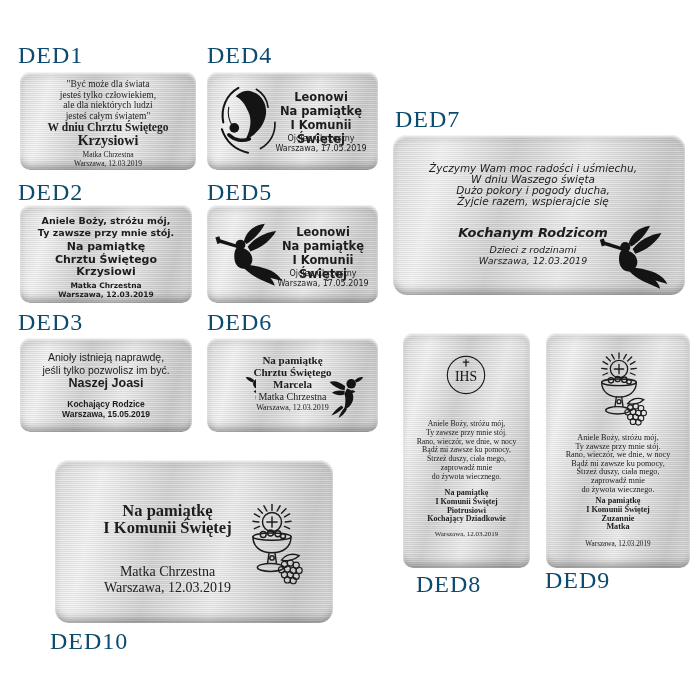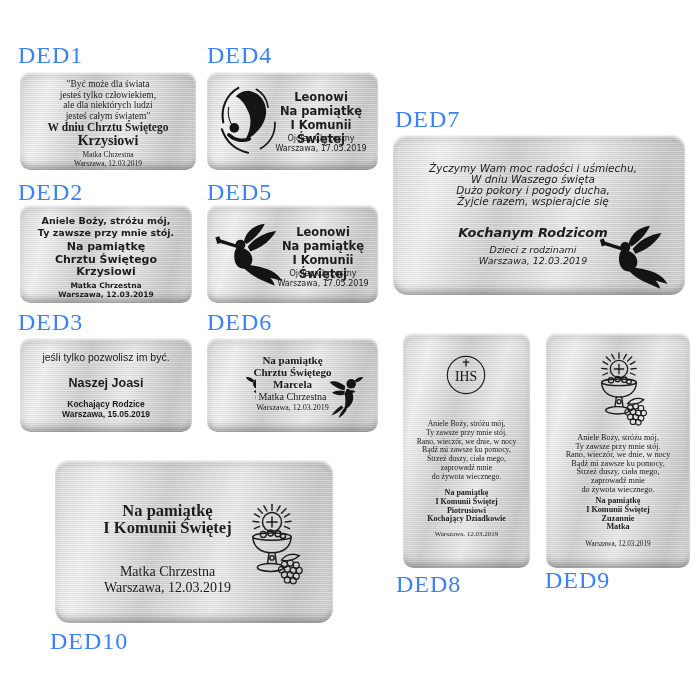--- a/index.html
+++ b/index.html
@@ -1,19 +1,19 @@
 <!DOCTYPE html>
 <html><head>
 <meta charset="utf-8">
 <style>
   html,body{margin:0;padding:0;background:#ffffff;}
   .stage{position:relative;width:700px;height:700px;background:#ffffff;overflow:hidden;
          font-family:"Liberation Sans",sans-serif;color:#1d1d1d;}
   .ded-label{position:absolute;font-family:"Liberation Serif",serif;font-size:24px;
-             color:#3b82f6;letter-spacing:1px;white-space:nowrap;}
+             color:#0c4a6e;letter-spacing:1px;white-space:nowrap;}
   .plaque{position:absolute;border-radius:10px;
     background:
       repeating-linear-gradient(180deg, rgba(255,255,255,.30) 0 1px, rgba(110,110,110,.10) 1px 2px,
         rgba(255,255,255,.12) 2px 3px, rgba(90,90,90,.07) 3px 4px),
       linear-gradient(103deg,#d9d9d9 0%,#f1f1f1 16%,#cecece 38%,#eaeaea 60%,#c5c5c5 86%,#d6d6d6 100%);
     box-shadow: inset 0 2px 3px rgba(255,255,255,.9),
                 inset 0 -7px 8px -4px rgba(70,70,70,.55),
                 inset 0 8px 8px -6px rgba(100,100,100,.38);
   }
   .big-r{border-radius:14px;}
@@ -129,20 +129,21 @@
       </div>
     <div class="tb round b" style="top:77px;font-size:7.5px;line-height:8.5px">
         <div>Matka Chrzestna</div>
         <div>Warszawa, 12.03.2019</div>
       </div>
   </div>
 
   <div class="ded-label" style="left:18px;top:309px">DED3</div>
   <div class="plaque" style="left:20px;top:338px;width:172px;height:94px">
     <div class="tb sans" style="top:13px;font-size:10.5px;line-height:12.5px">
+        <div>Anioły istnieją naprawdę,</div>
         <div>jeśli tylko pozwolisz im być.</div>
       </div>
     <div class="tb sans b" style="top:38px;font-size:12.5px">Naszej Joasi</div>
     <div class="tb sans b" style="top:61px;font-size:8.5px;line-height:10px">
         <div>Kochający Rodzice</div>
         <div>Warszawa, 15.05.2019</div>
       </div>
   </div>
 
   <div class="ded-label" style="left:207px;top:42px">DED4</div>
@@ -239,21 +240,21 @@
         <div>do żywota wiecznego.</div>
       </div>
     <div class="tb serif b" style="top:156px;font-size:8px;line-height:8.8px">
         <div>Na pamiątkę</div>
         <div>I Komunii Świętej</div>
         <div>Piotrusiowi</div>
         <div>Kochający Dziadkowie</div>
       </div>
     <div class="tb serif" style="top:197px;font-size:7px">Warszawa, 12.03.2019</div>
   </div>
-  <div class="ded-label" style="left:396px;top:571px">DED8</div>
+  <div class="ded-label" style="left:416px;top:571px">DED8</div>
 
   <div class="plaque" style="left:546px;top:333px;width:144px;height:235px">
     <svg class="icon" style="left:43px;top:13px" width="60" height="86">
         <use href="#sym-chalice"></use>
       </svg>
     <div class="tb serif" style="top:101px;font-size:8.2px;line-height:8.6px">
         <div>Aniele Boży, stróżu mój,</div>
         <div>Ty zawsze przy mnie stój.</div>
         <div>Rano, wieczór, we dnie, w nocy</div>
         <div>Bądź mi zawsze ku pomocy,</div>

